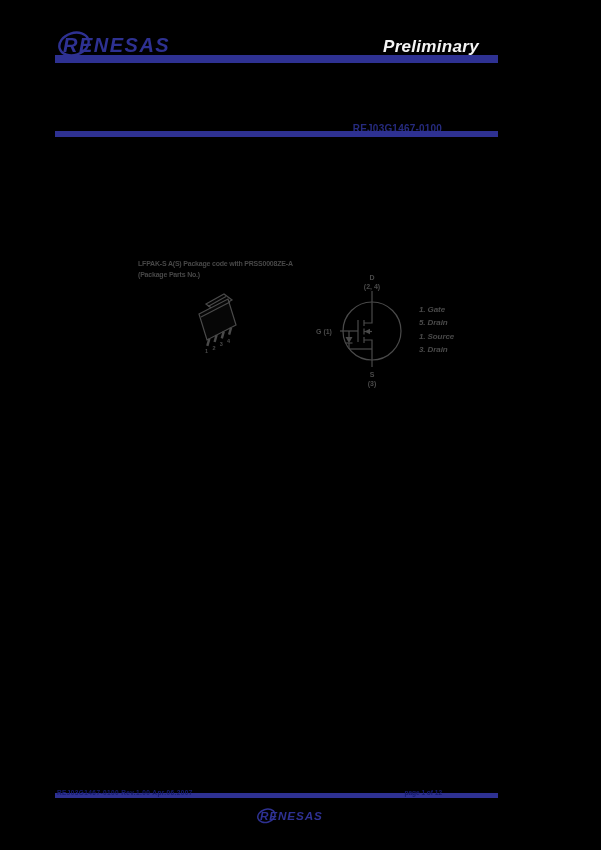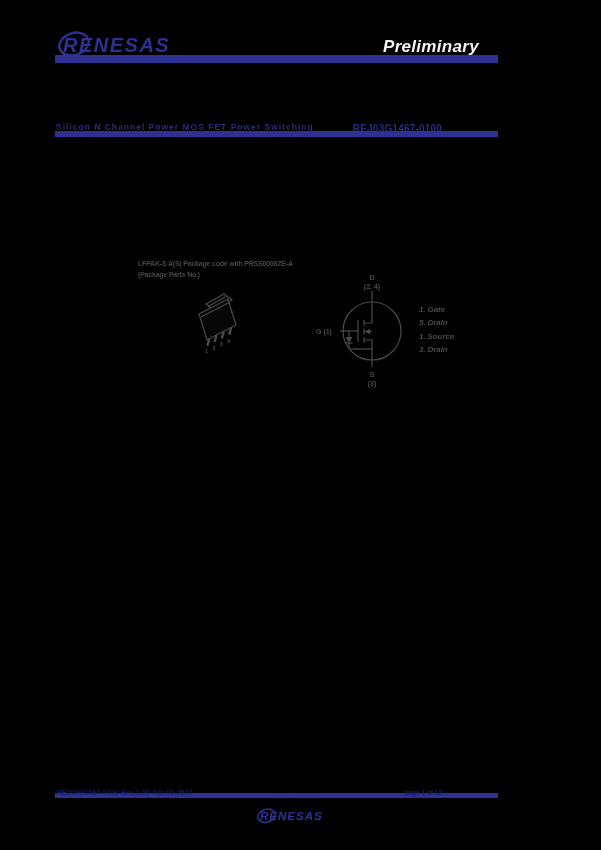--- a/index.html
+++ b/index.html
@@ -57,21 +57,20 @@
 
   <svg class="brand-logo" viewBox="0 0 150 29">
     <ellipse cx="16" cy="15" rx="15" ry="11" transform="rotate(-18 16 15)" fill="none" stroke="#2e3192" stroke-width="2.4"></ellipse>
     <text x="5" y="23" font-size="20" font-weight="bold" font-style="italic" letter-spacing="1.5" fill="#2e3192">RENESAS</text>
   </svg>
 
   <div class="preliminary">Preliminary</div>
 
   <div class="rule rule1"></div>
 
-  <div class="subtitle">Silicon N Channel Power MOS FET Power Switching</div>
   <div class="doc-ref">REJ03G1467-0100</div>
 
   <div class="rule rule2"></div>
 
   <div class="caption l1">LFPAK-S A(S) Package code with PRSS0008ZE-A</div>
   <div class="caption l2">(Package Parts No.)</div>
 
   <svg class="pkg-svg" viewBox="0 0 75 80">
     <g stroke="#4a4a4a" stroke-width="1.2" fill="none">
 

